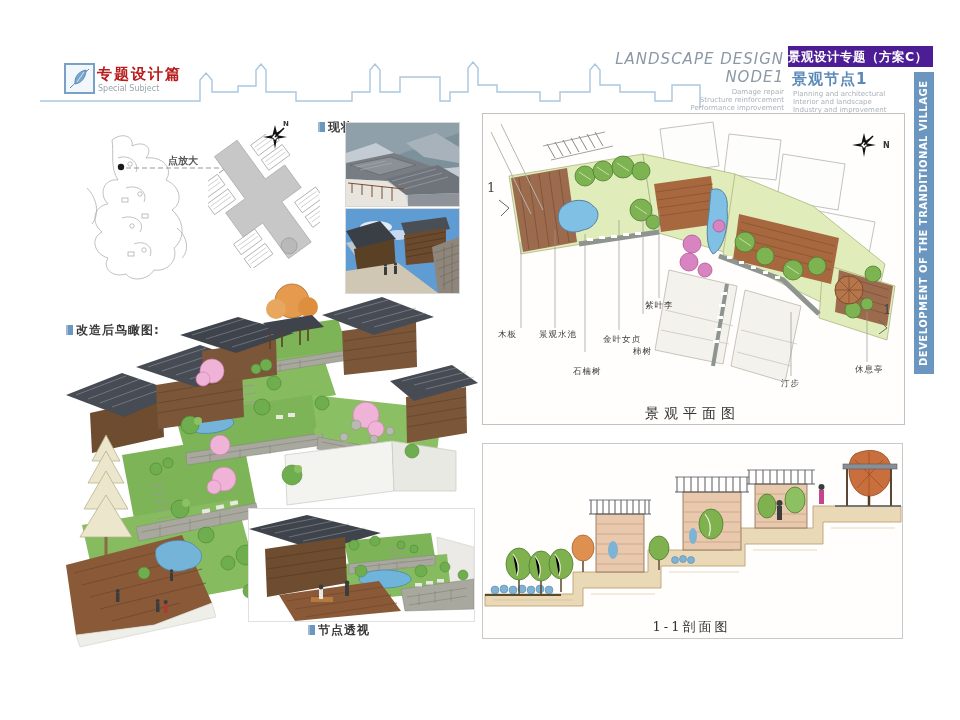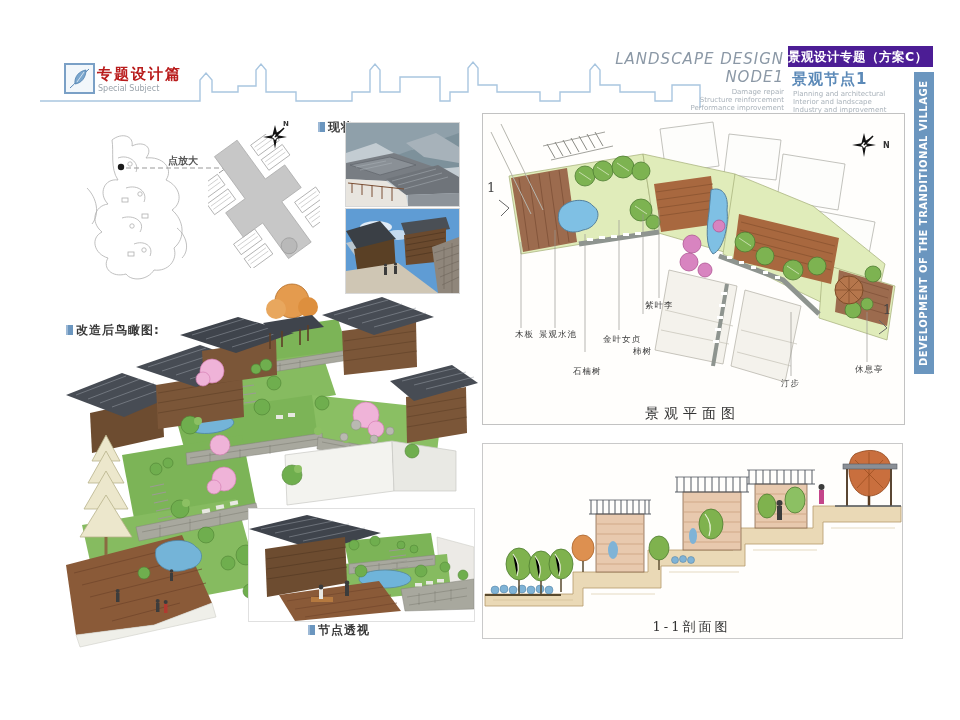--- a/index.html
+++ b/index.html
@@ -529,21 +529,21 @@
           <path d="M1,13 L12,11 L10,13 L12,15 Z"></path>
             <path d="M25,13 L14,11 L16,13 L14,15 Z"></path>
           <path d="M21,5 L15,12 L14,9 Z"></path>
         </g>
         <line x1="13" y1="13" x2="22" y2="4" stroke="#111" stroke-width="1.6"></line>
       </g>
       <text x="400" y="34" font-size="8" fill="#333" font-weight="bold">N</text>
     </svg>
     <span class="sec-mark" style="left:4px;top:66px;">1</span>
     <span class="sec-mark" style="left:400px;top:188px;">1</span>
-    <span class="plan-label" style="left:32px;top:215px;text-align:right;">木板</span>
+    <span class="plan-label" style="left:15px;top:215px;text-align:right;">木板</span>
     <span class="plan-label" style="left:56px;top:215px;">景观水池</span>
     <span class="plan-label" style="left:90px;top:252px;text-align:center;">石楠树</span>
     <span class="plan-label" style="left:120px;top:220px;">金叶女贞</span>
     <span class="plan-label" style="left:150px;top:184px;margin-top:48px;">柿树</span>
     <span class="plan-label" style="left:162px;top:186px;">紫叶李</span>
     <span class="plan-label" style="left:298px;top:264px;">汀步</span>
     <span class="plan-label" style="left:372px;top:250px;">休息亭</span>
   </div>
   <div class="abs plan-title">景观平面图</div>
 

